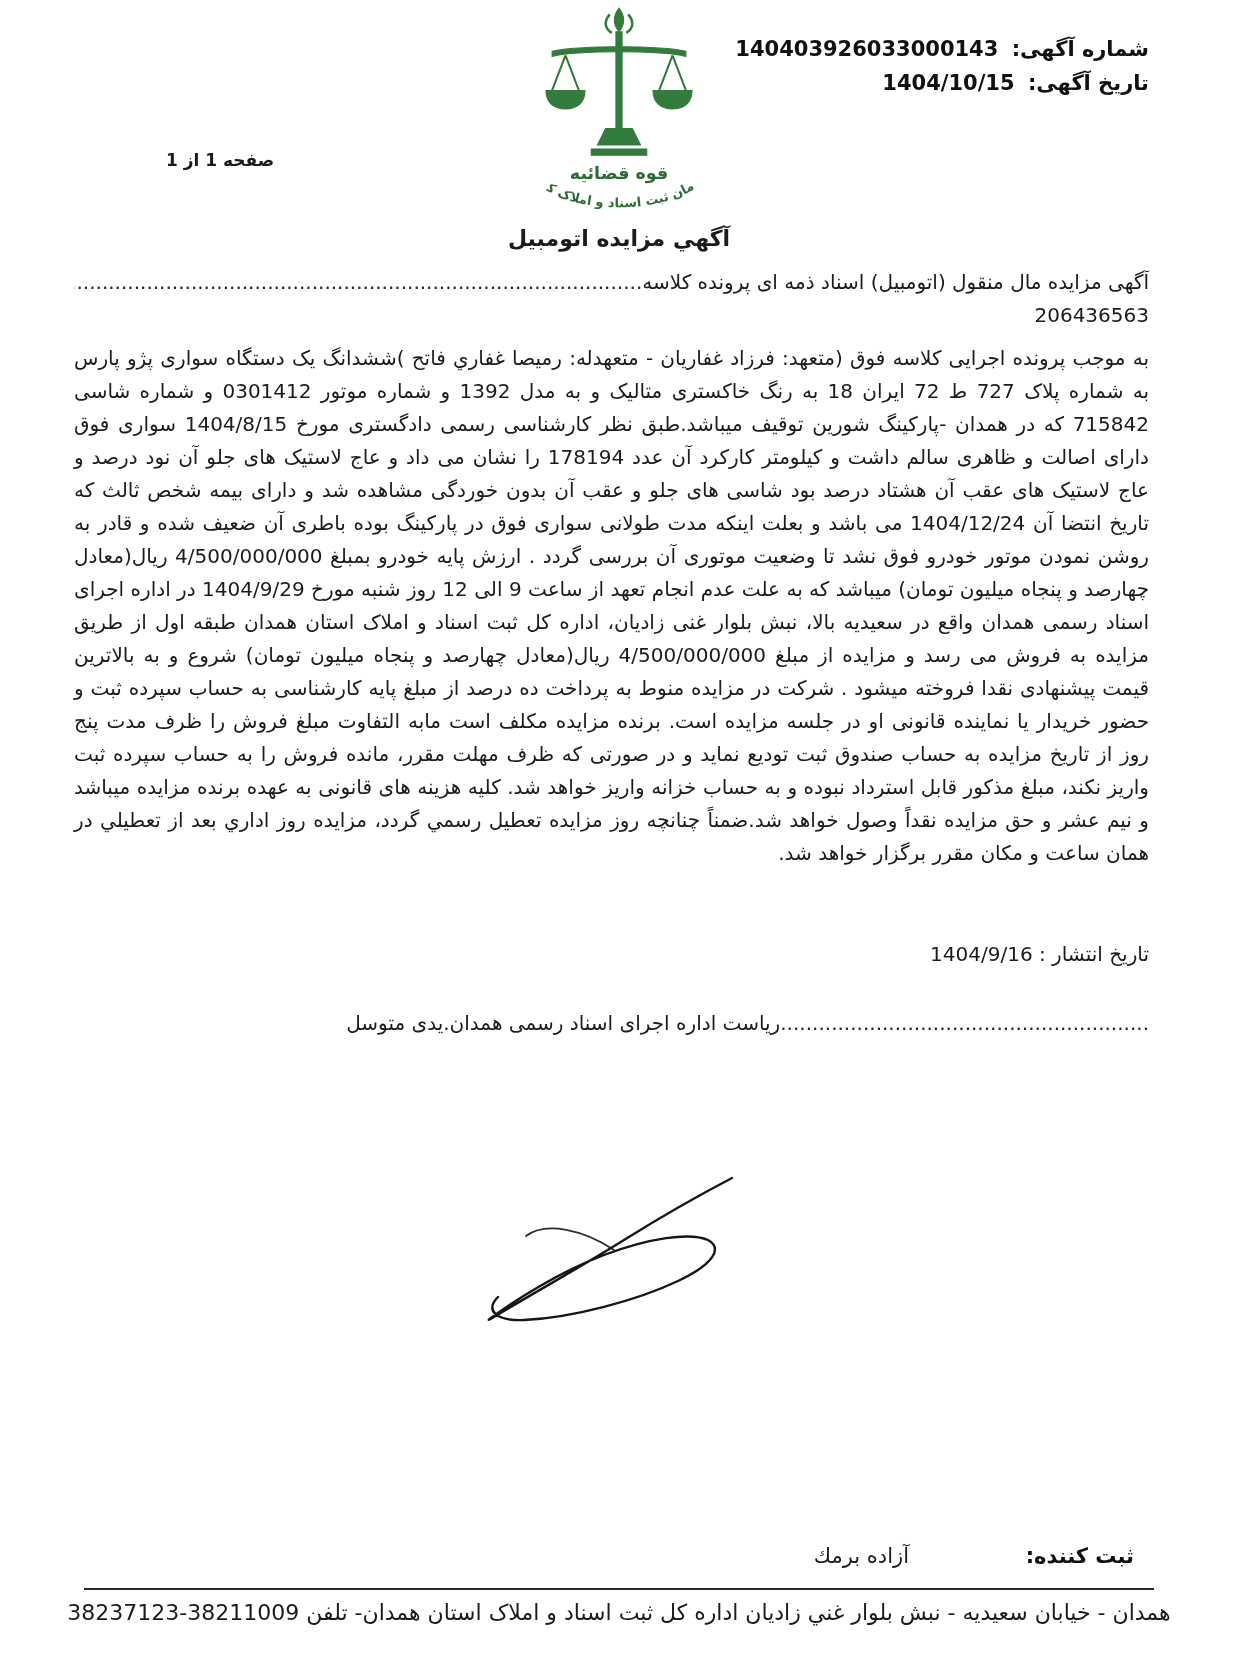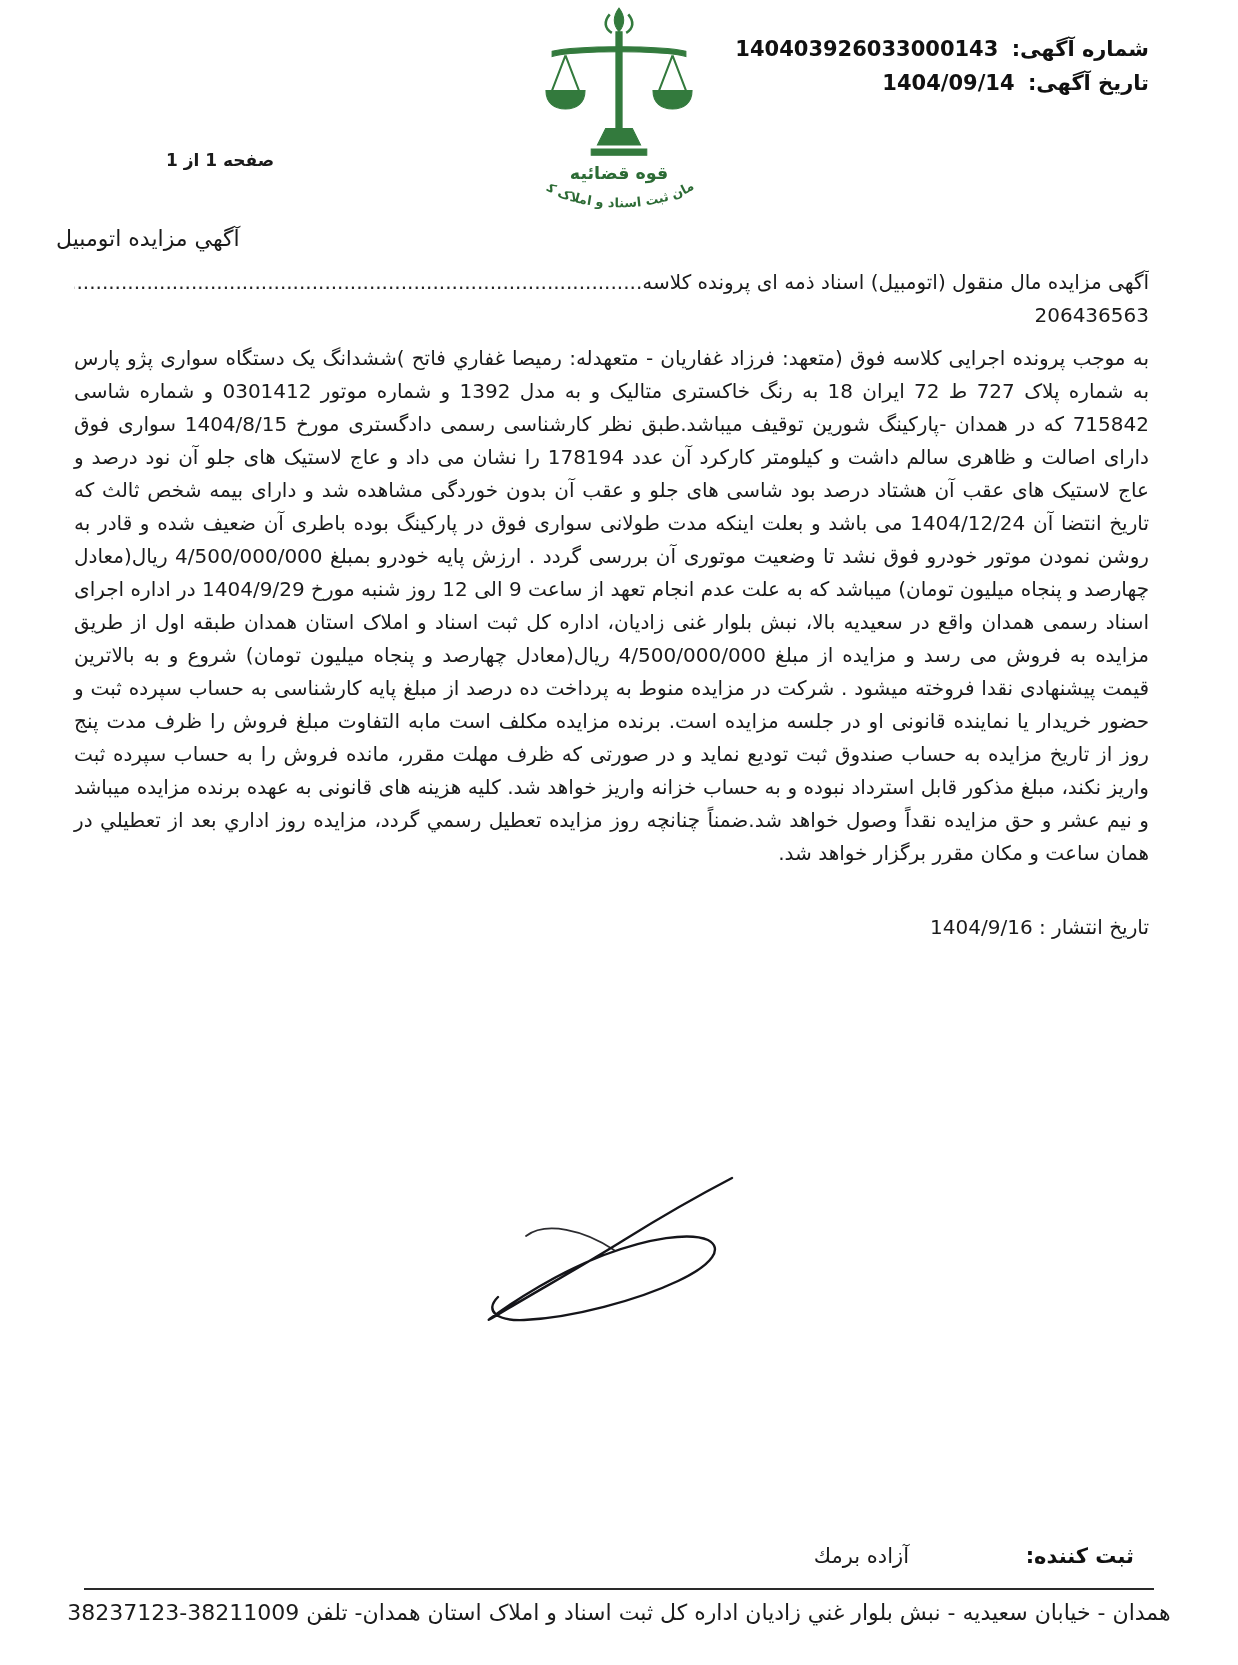--- a/index.html
+++ b/index.html
@@ -46,22 +46,22 @@
     font-weight: bold;
     font-size: 17px;
     z-index: 3;
   }
 
   
   .doc-title {
     position: absolute;
     top: 226px;
     width: 100%;
-    text-align: left;
-    font-weight: normal;
+    text-align: center;
+    font-weight: bold;
     font-size: 22px;
     z-index: 3;
   }
 
   
   .body-text {
     position: absolute;
     top: 266px;
     right: 33px;
     left: 18px;
@@ -74,21 +74,21 @@
     overflow: hidden;
     direction: rtl;
   }
   .intro-line .dots { letter-spacing: 1px; color: #222; }
   .main-paragraph {
     text-align: justify;
     text-justify: inter-word;
     margin-top: 10px;
   }
   .publish-line {
-    margin-top: 41px;
+    margin-top: 68px;
     text-align: right;
     font-size: 20px;
   }
   .sign-line {
     margin-top: 36px;
     white-space: nowrap;
     overflow: hidden;
   }
   .sign-line .dots { letter-spacing: 1px; color: #222; }
 
@@ -161,21 +161,21 @@
 
   <div class="header">
 
     <div class="header-meta">
       <div class="meta-row">
         <span class="meta-label">شماره آگهی:</span>
         <span class="meta-value">140403926033000143</span>
       </div>
       <div class="meta-row">
         <span class="meta-label">تاریخ آگهی:</span>
-        <span class="meta-value">1404/09/14</span>
+        <span class="meta-value">1404/10/15</span>
       </div>
     </div>
 
     <div class="logo">
       <svg width="175" height="212" viewBox="0 0 170 206">
         <g fill="#337a3d" stroke="#337a3d">
 
           <path d="M85 4 C 79 12 79 20 85 27 C 91 20 91 12 85 4 Z"></path>
           <path d="M76 10 C 70 17 71 24 78 28 M94 10 C 100 17 99 24 92 28" fill="none" stroke-width="2.5"></path>
 
@@ -212,20 +212,23 @@
     </div>
 
     <div class="case-line">
       <span class="num">206436563</span>
     </div>
 
     <p class="main-paragraph">به موجب پرونده اجرایی کلاسه فوق (متعهد: فرزاد غفاریان - متعهدله: رمیصا غفاري فاتح )ششدانگ یک دستگاه سواری پژو پارس به شماره پلاک 727 ط 72 ایران 18 به رنگ خاکستری متالیک و به مدل 1392 و شماره موتور 0301412 و شماره شاسی 715842 که در همدان -پارکینگ شورین توقیف میباشد.طبق نظر کارشناسی رسمی دادگستری مورخ 1404/8/15 سواری فوق دارای اصالت و ظاهری سالم داشت و کیلومتر کارکرد آن عدد 178194 را نشان می داد و عاج لاستیک های جلو آن نود درصد و عاج لاستیک های عقب آن هشتاد درصد بود شاسی های جلو و عقب آن بدون خوردگی مشاهده شد و دارای بیمه شخص ثالث که تاریخ انتضا آن 1404/12/24 می باشد و بعلت اینکه مدت طولانی سواری فوق در پارکینگ بوده باطری آن ضعیف شده و قادر به روشن نمودن موتور خودرو فوق نشد تا وضعیت موتوری آن بررسی گردد . ارزش پایه خودرو بمبلغ 4/500/000/000 ریال(معادل چهارصد و پنجاه میلیون تومان) میباشد که به علت عدم انجام تعهد از ساعت 9 الی 12 روز شنبه مورخ 1404/9/29 در اداره اجرای اسناد رسمی همدان واقع در سعیدیه بالا، نبش بلوار غنی زادیان، اداره کل ثبت اسناد و املاک استان همدان طبقه اول از طریق مزایده به فروش می رسد و مزایده از مبلغ 4/500/000/000 ریال(معادل چهارصد و پنجاه میلیون تومان) شروع و به بالاترین قیمت پیشنهادی نقدا فروخته میشود . شرکت در مزایده منوط به پرداخت ده درصد از مبلغ پایه کارشناسی به حساب سپرده ثبت و حضور خریدار یا نماینده قانونی او در جلسه مزایده است. برنده مزایده مکلف است مابه التفاوت مبلغ فروش را ظرف مدت پنج روز از تاریخ مزایده به حساب صندوق ثبت تودیع نماید و در صورتی که ظرف مهلت مقرر، مانده فروش را به حساب سپرده ثبت واریز نکند، مبلغ مذکور قابل استرداد نبوده و به حساب خزانه واریز خواهد شد. کلیه هزینه های قانونی به عهده برنده مزایده میباشد و نیم عشر و حق مزایده نقداً وصول خواهد شد.ضمناً چنانچه روز مزایده تعطیل رسمي گردد، مزایده روز اداري بعد از تعطیلي در همان ساعت و مکان مقرر برگزار خواهد شد.</p>
 
     <div class="publish-line">تاریخ انتشار : 1404/9/16</div>
 
+    <div class="sign-line">
+      <span class="dots">..........................................................</span><span>ریاست اداره اجرای اسناد رسمی همدان.یدی متوسل</span>
+    </div>
   </div>
 
   <div class="signature">
     <svg width="300" height="200" viewBox="0 0 300 200">
       <g fill="none" stroke="#15151a" stroke-width="2.4" stroke-linecap="round">
         <path d="M268 18 C 245 30, 200 55, 160 80 C 120 105, 75 130, 45 148 C 30 157, 20 163, 27 158 C 50 141, 95 112, 140 95 C 185 78, 226 72, 244 80 C 259 88, 250 104, 214 121 C 174 140, 108 158, 60 160 C 33 161, 20 151, 34 137"></path>
         <path d="M150 90 C 120 70, 82 61, 62 76" stroke-width="1.8" opacity="0.9"></path>
       </g>
     </svg>
   </div>

